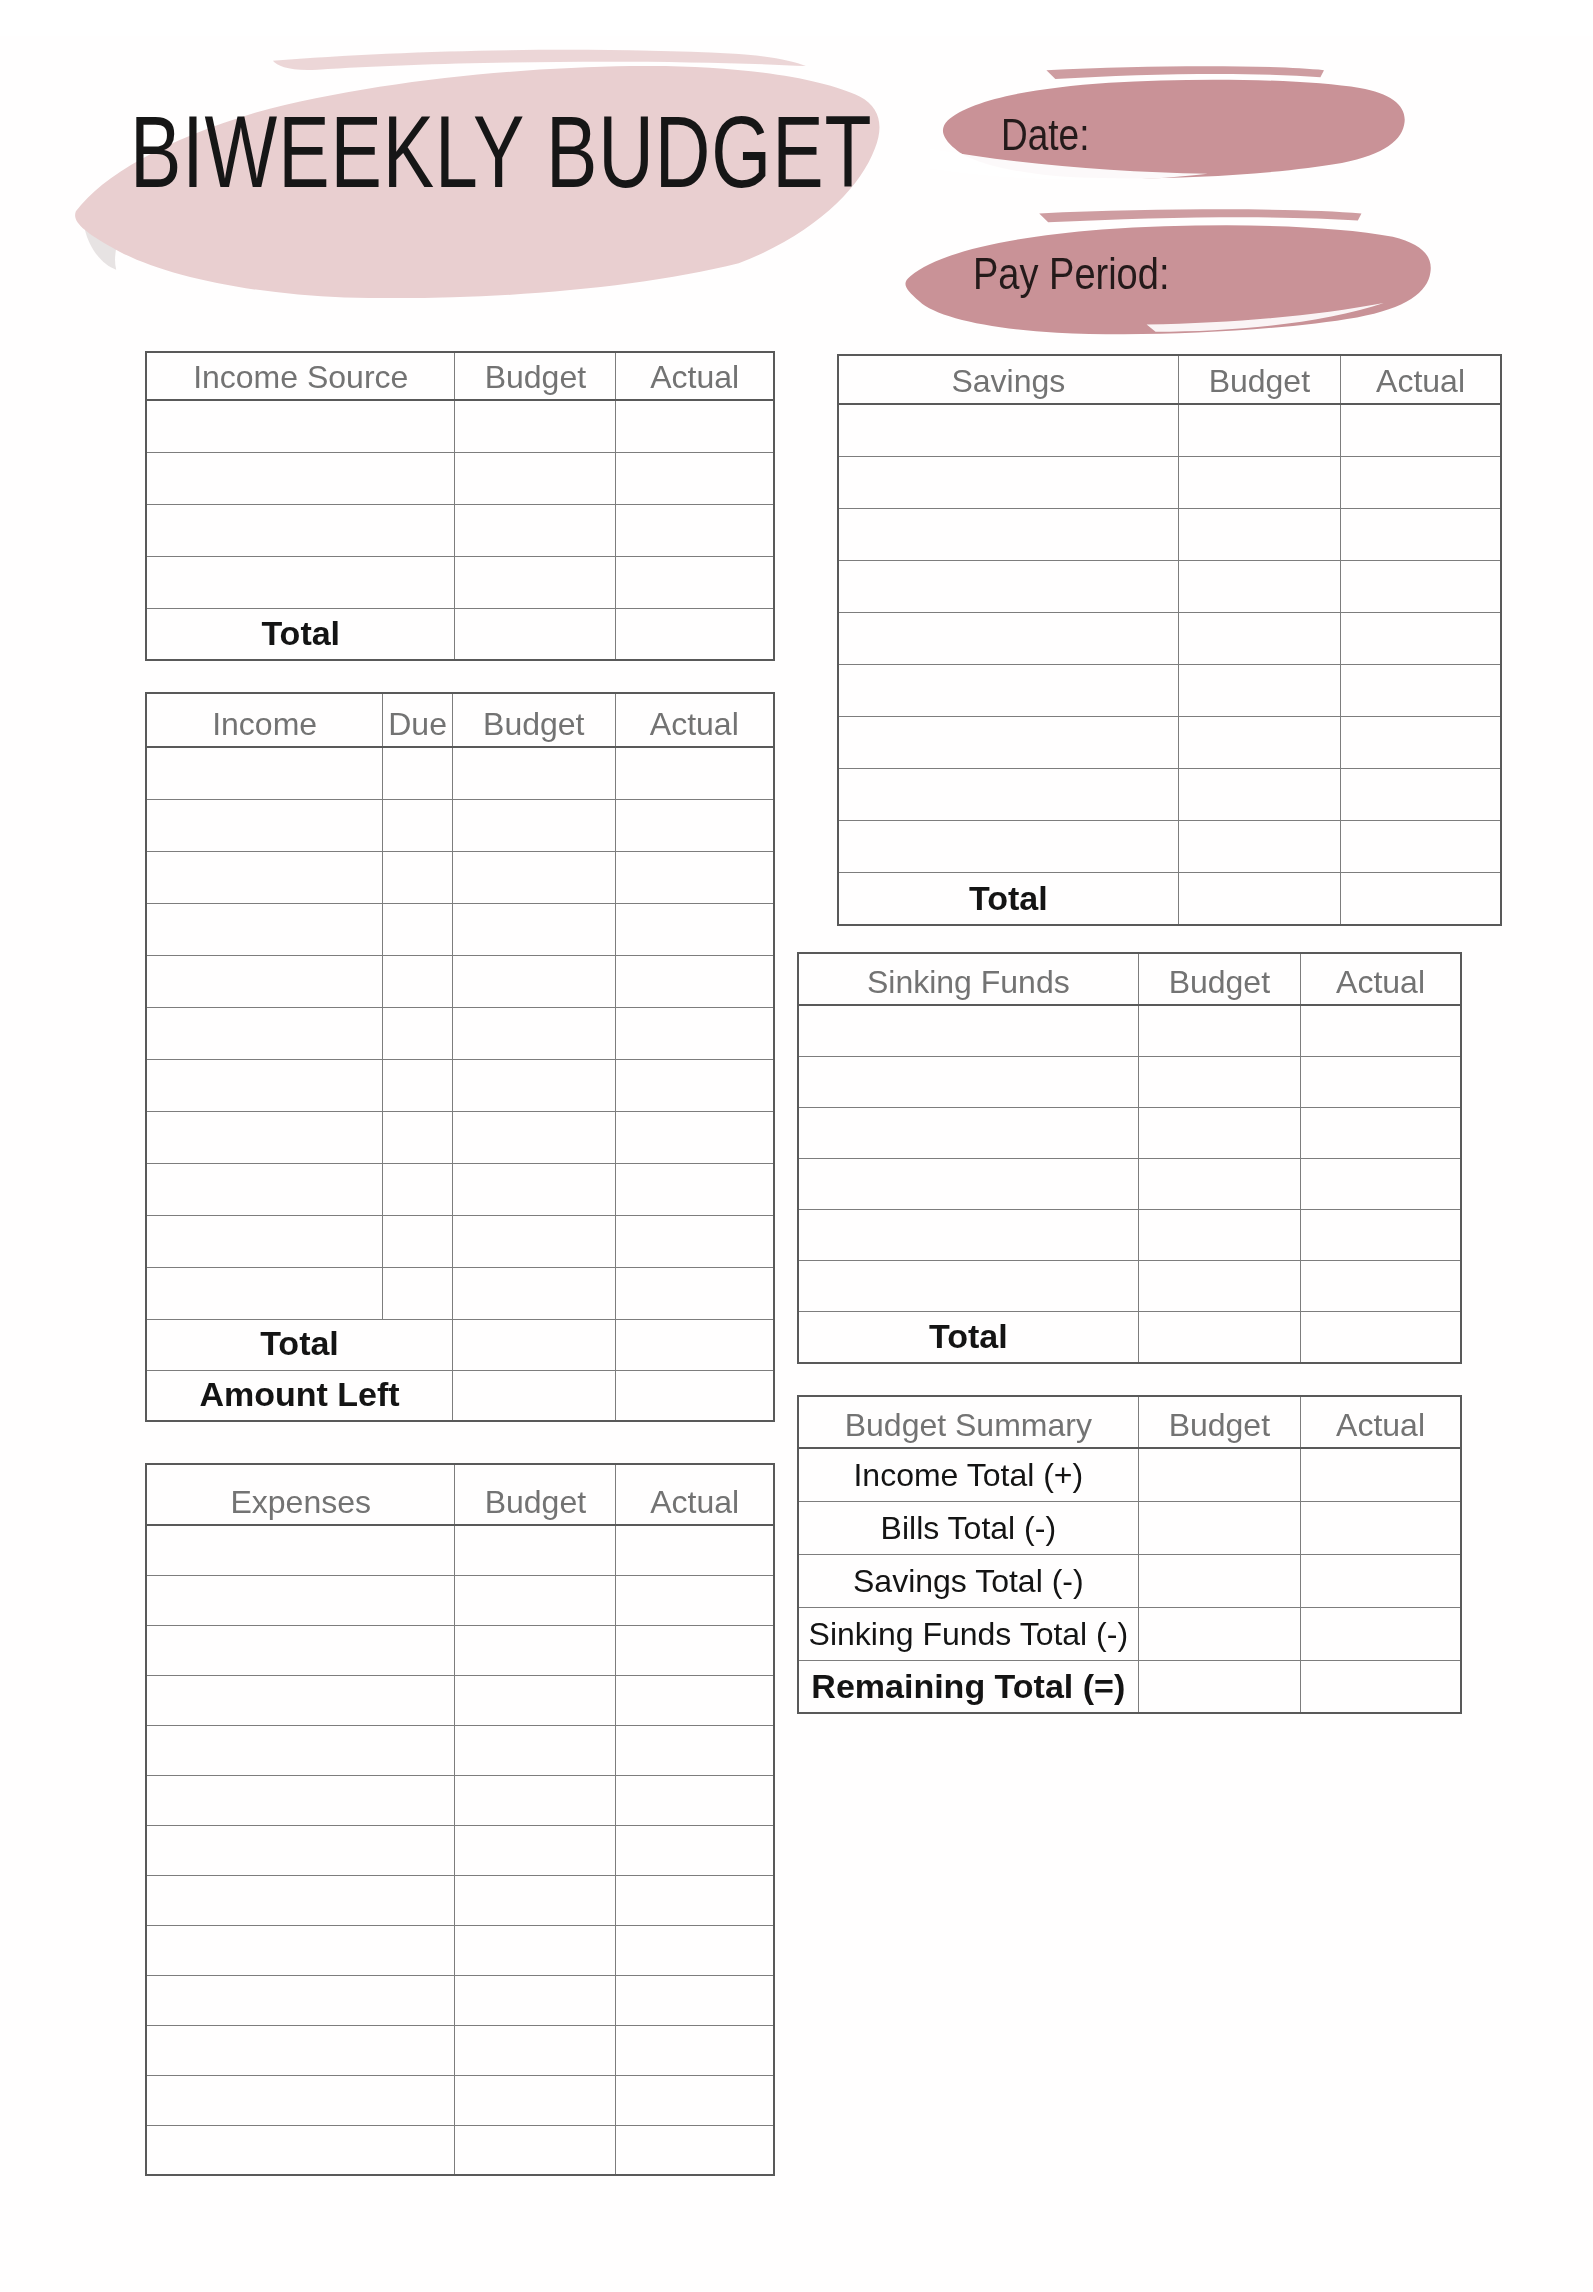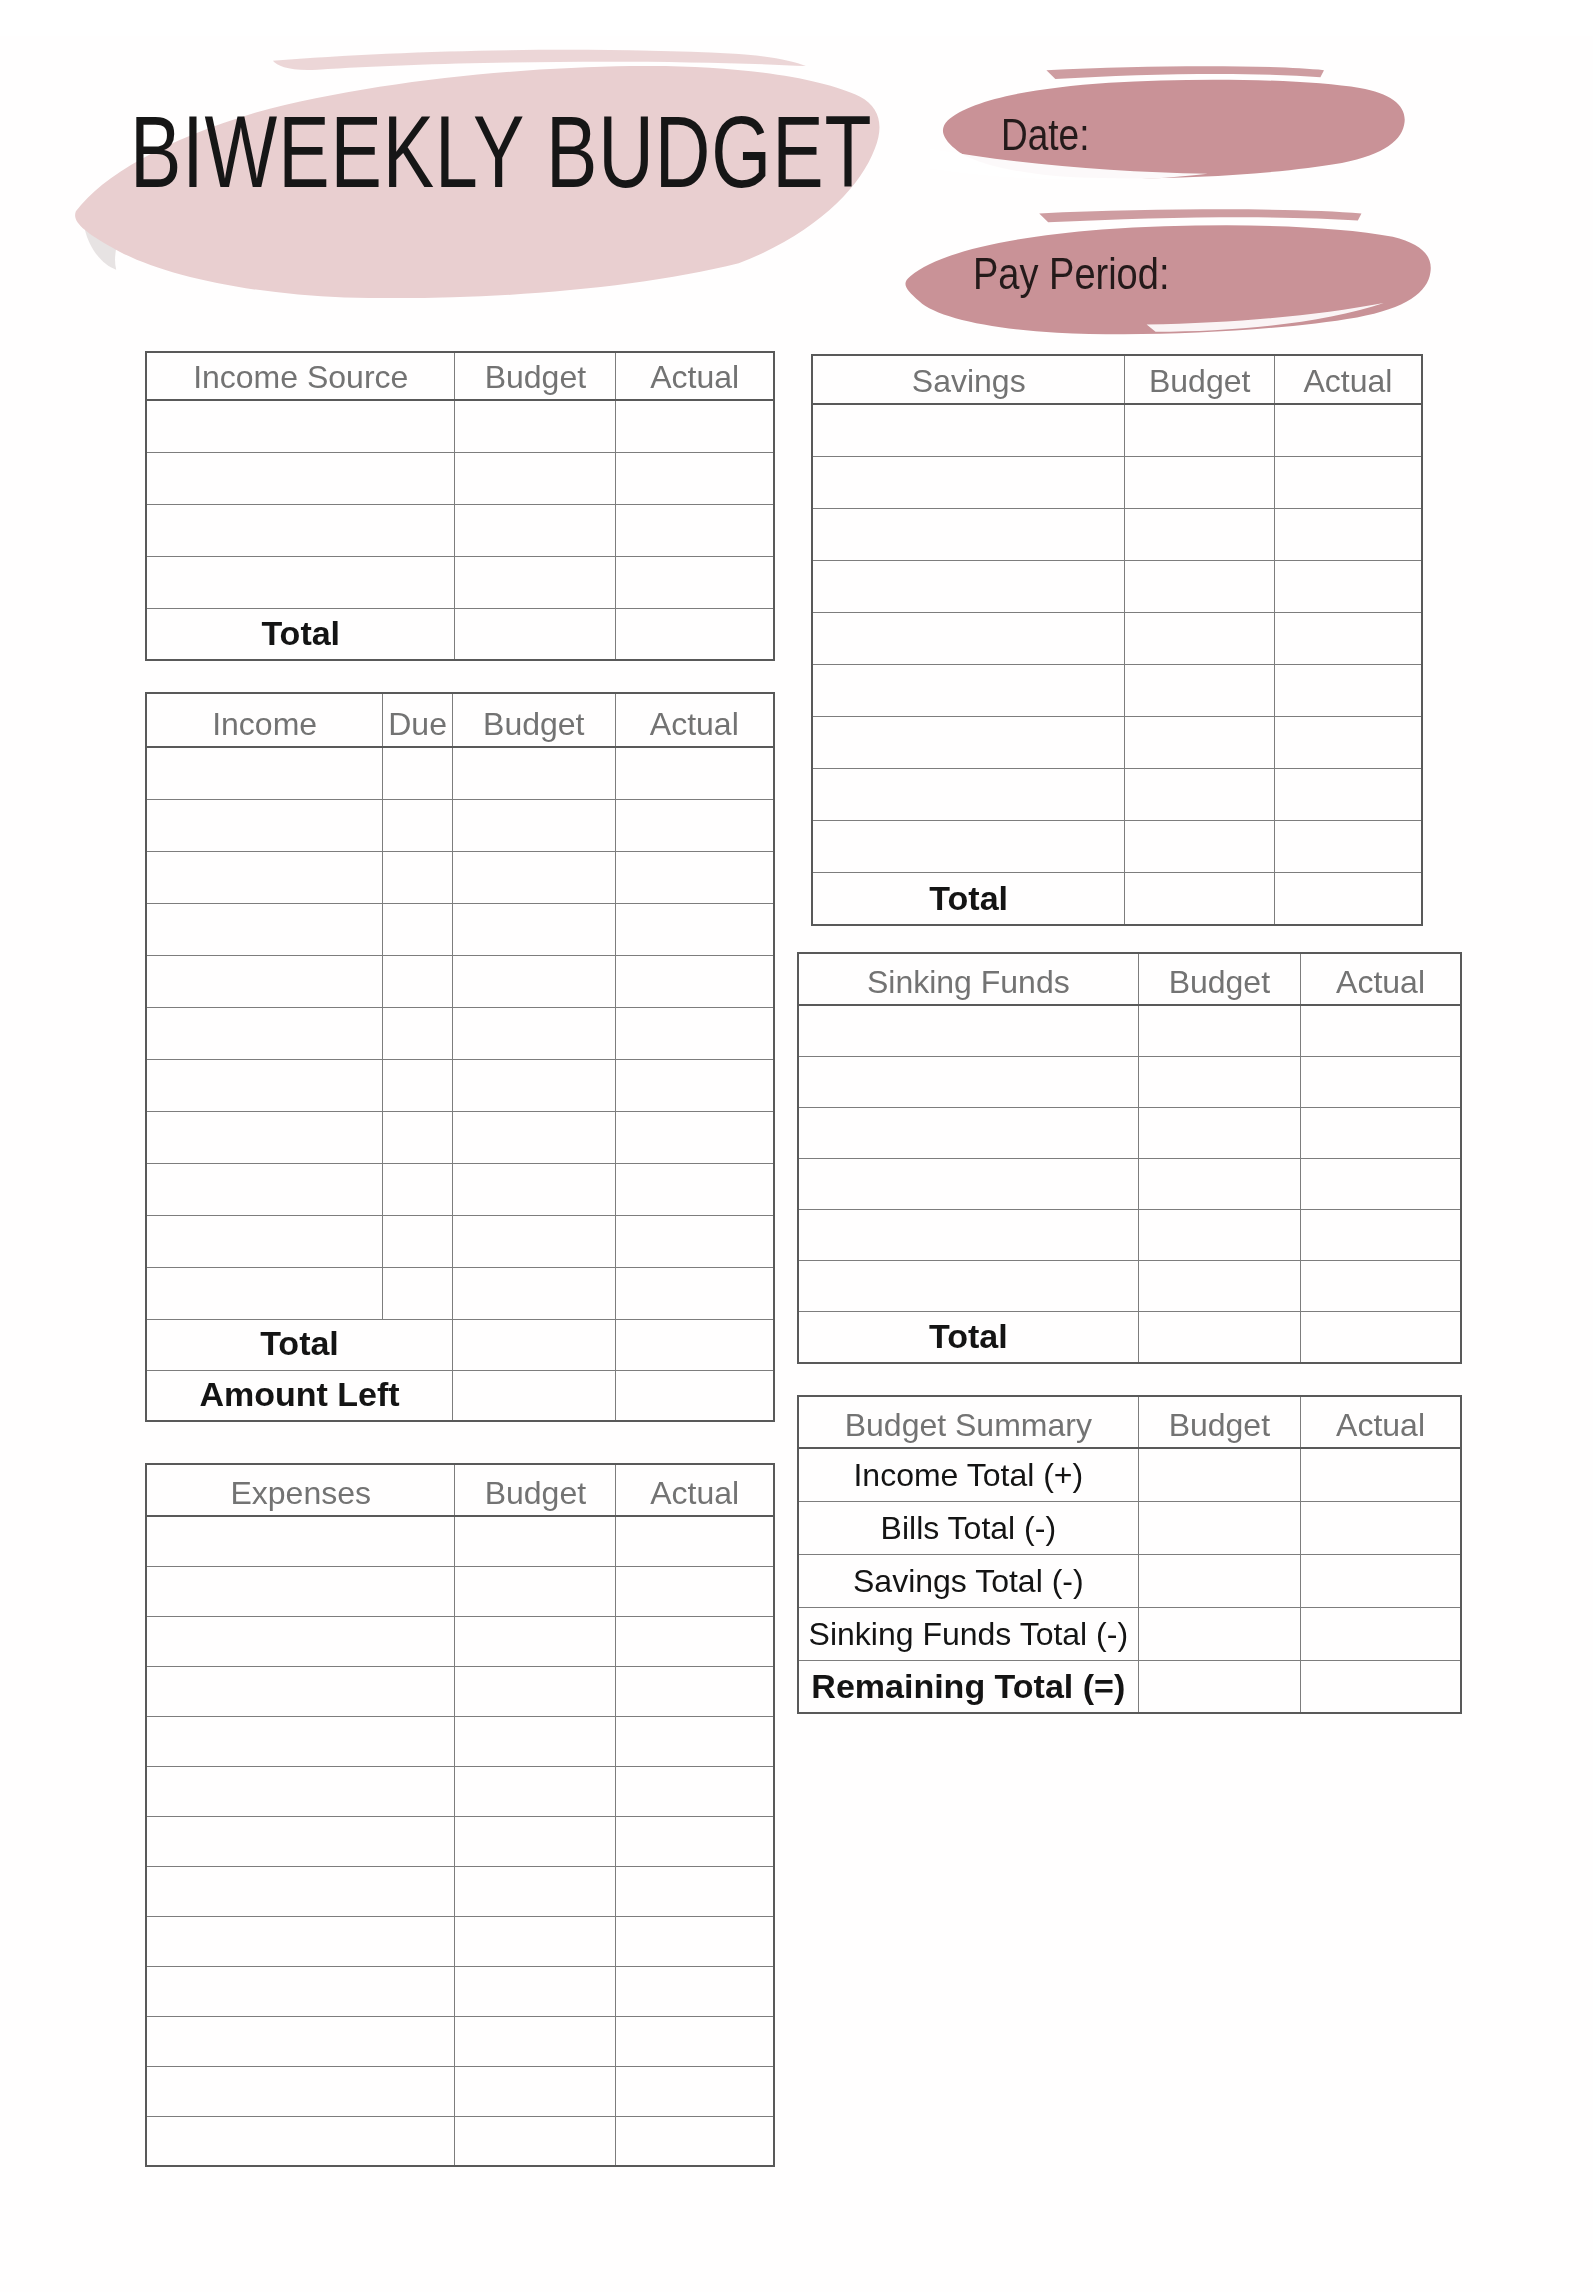--- a/index.html
+++ b/index.html
@@ -38,27 +38,27 @@
   .tbl td.row-label {
     font-size:32px; font-weight:400; text-align:center;
     vertical-align:bottom; padding-bottom:6.3px; color:#141414;border-radius:7px;
   }
   .tbl td.row-label.bold { font-weight:700; font-size:34px; }
 
   
   .t-income   { left:145px; top:315px;  width:630px; }
   .t-bills    { left:145px; top:656px;  width:630px; }
   .t-expenses { left:145px; top:1427px; width:630px; }
-  .t-savings  { left:811px; top:318px;  width:612px; }
+  .t-savings  { left:837px; top:318px;  width:665px; }
   .t-sinking  { left:797px; top:916px; width:665px; }
   .t-summary  { left:797px; top:1359px; width:665px; }
 
   .t-income thead tr   { height:48px; } .t-income tbody tr   { height:52px; } .t-income tfoot tr { height:52px; }
   .t-bills thead tr    { height:54px; } .t-bills tbody tr    { height:52px; } .t-bills tfoot tr  { height:51px; }
-  .t-expenses thead tr { height:52px; } .t-expenses tbody tr { height:50px; }
+  .t-expenses thead tr { height:61px; } .t-expenses tbody tr { height:50px; }
   .t-savings thead tr  { height:49px; } .t-savings tbody tr  { height:52px; } .t-savings tfoot tr { height:53px; }
   .t-sinking thead tr  { height:52px; } .t-sinking tbody tr  { height:51px; } .t-sinking tfoot tr { height:52px; }
   .t-summary thead tr  { height:52px; } .t-summary tbody tr  { height:53px; }
 
   .t-income col:nth-child(1), .t-expenses col:nth-child(1) { width:49.2%; }
   .t-income col:nth-child(2), .t-expenses col:nth-child(2) { width:25.6%; }
   .t-income col:nth-child(3), .t-expenses col:nth-child(3) { width:25.2%; }
   .t-bills col:nth-child(1) { width:37.7%; }
   .t-bills col:nth-child(2) { width:11.1%; }
   .t-bills col:nth-child(3) { width:25.9%; }

